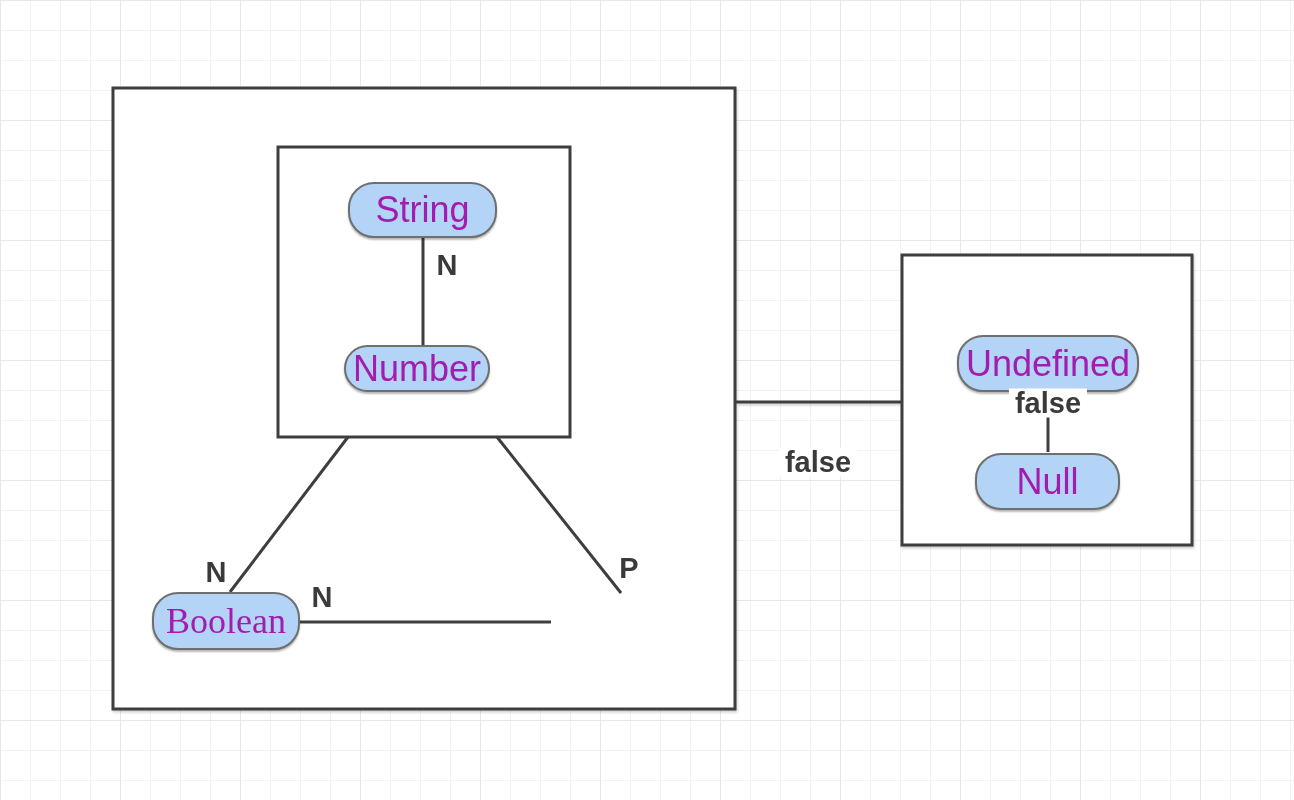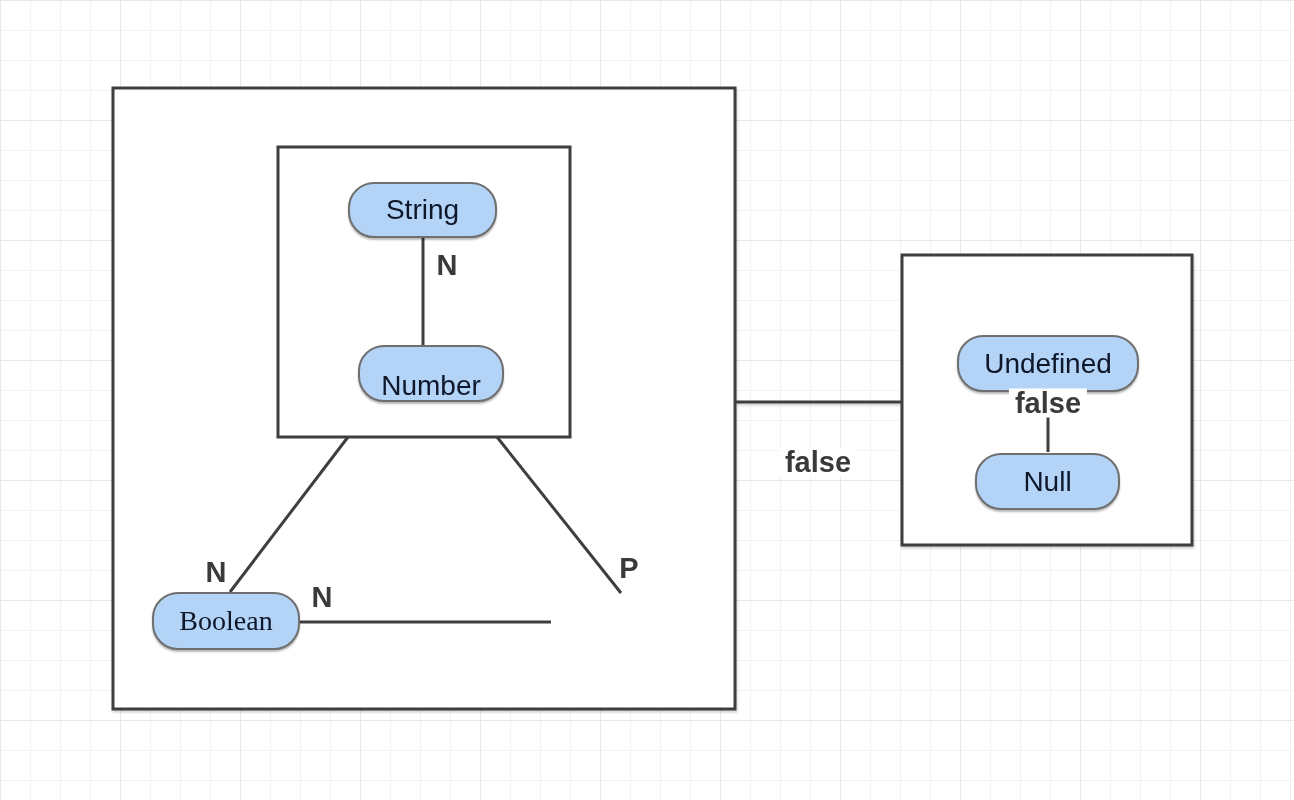--- a/index.html
+++ b/index.html
@@ -31,22 +31,22 @@
     box-sizing: border-box;
     background: #b3d4f6;
     border: 2.5px solid #6f6f6f;
     border-radius: 26px;
     display: flex;
     align-items: center;
     justify-content: center;
     box-shadow: 0 2px 2px rgba(0,0,0,0.28);
   }
   .node span {
-    font-size: 28px;
-    color: #0f172a;
+    font-size: 36px;
+    color: #a21caf;
     line-height: 1;
     white-space: nowrap;
   }
   .edge-label {
     position: absolute;
     transform: translate(-50%, -50%);
     font-size: 29px;
     font-weight: bold;
     color: #3a3a3a;
     line-height: 1;
@@ -72,21 +72,21 @@
     <line x1="348" y1="437" x2="230" y2="592" stroke="#3e3e3e" stroke-width="3"></line>
     <line x1="497" y1="437" x2="621" y2="593" stroke="#3e3e3e" stroke-width="3"></line>
     <line x1="300" y1="622" x2="551" y2="622" stroke="#3e3e3e" stroke-width="3"></line>
     <line x1="735" y1="402" x2="902" y2="402" stroke="#3e3e3e" stroke-width="3"></line>
     <line x1="1048" y1="347" x2="1048" y2="452" stroke="#3e3e3e" stroke-width="3"></line>
   </svg>
 
   <div class="node" style="left:348px; top:182px; width:149px; height:56px;">
     <span>String</span>
   </div>
-  <div class="node" style="left:358px; top:345px; width:146px; height:57px;align-items:flex-end;">
+  <div class="node" style="left:344px; top:345px; width:146px; height:47px;">
     <span>Number</span>
   </div>
   <div class="node" style="left:152px; top:592px; width:148px; height:58px;font-family:Liberation Serif, serif;">
     <span>Boolean</span>
   </div>
   <div class="node" style="left:957px; top:289px; width:182px; height:57px;margin-top:46px;">
     <span>Undefined</span>
   </div>
   <div class="node" style="left:975px; top:453px; width:145px; height:57px;text-align:center;">
     <span>Null</span>

